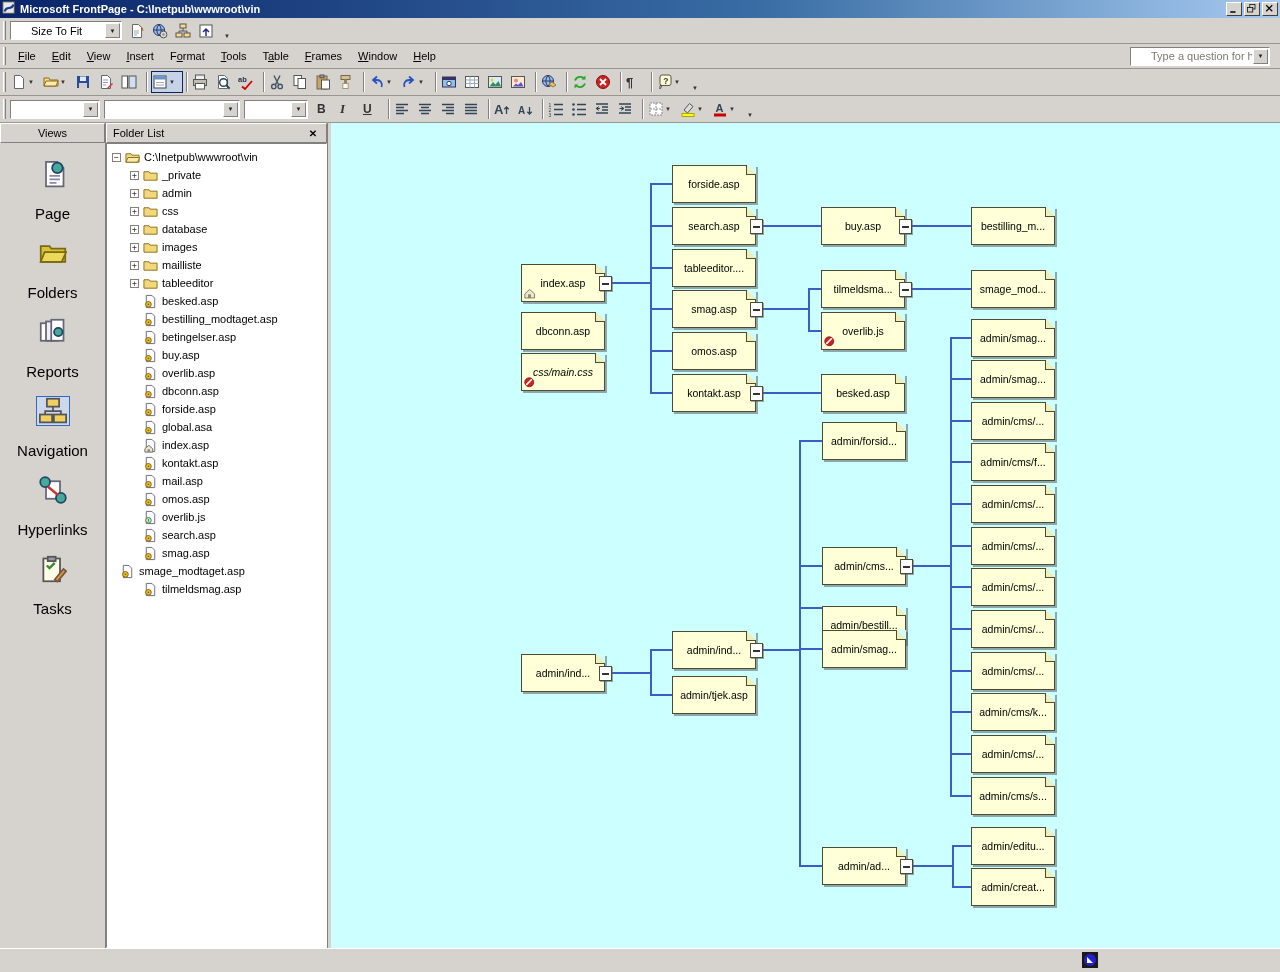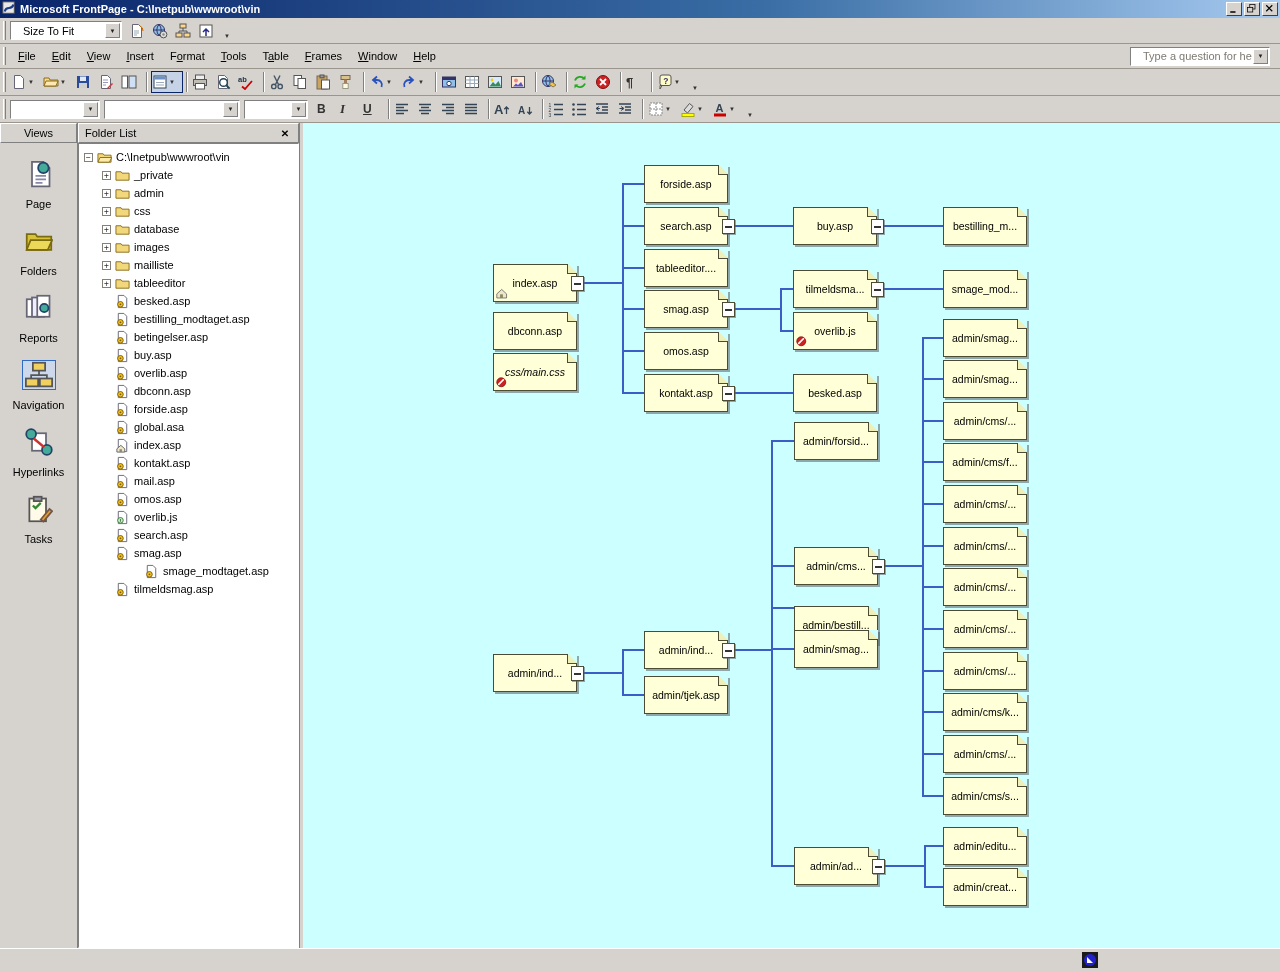--- a/index.html
+++ b/index.html
@@ -15,42 +15,42 @@
   .winbtn { width:16px; height:14px; background:#d6d3ce; border:1px solid; border-color:#fff #404040 #404040 #fff; display:flex; align-items:center; justify-content:center; font-size:9px; font-weight:bold; }
 
   
   .tbrow { display:flex; align-items:center; background:#d6d3ce; border-bottom:1px solid #9a968e; padding:1px 2px; flex:0 0 auto; }
   .navtb { height:26px; }
   .menubar { height:25px; }
   .stdtb { height:27px; }
   .fmttb { height:27px; }
   .grip { width:3px; height:80%; border-left:1px solid #fff; border-right:1px solid #808080; margin:0 4px 0 1px; flex:0 0 auto; }
   .combo { background:#fff; border:1px solid; border-color:#808080 #fff #fff #808080; height:19px; display:flex; align-items:center; font-size:11px; }
-  .combo .cval { flex:1; padding:0 12px; white-space:nowrap; overflow:hidden; }
+  .combo .cval { flex:1; padding:0 20px; white-space:nowrap; overflow:hidden; }
   .combo .carr { width:15px; height:15px; margin:1px; background:#d6d3ce; border:1px solid; border-color:#fff #808080 #808080 #fff; display:flex; align-items:center; justify-content:center; font-size:6px; color:#222; }
   .tbtn { width:23px; height:22px; display:flex; align-items:center; justify-content:flex-start; position:relative; border:1px solid transparent; flex:0 0 auto; }
   .tbtn.dd { width:32px; }
   .tbtn .ddarr { font-size:6px; color:#333; margin-left:1px; }
   .tbtn.active { border-color:#08246b; background:#c6d3e7; }
   .tbsep { width:2px; height:20px; border-left:1px solid #808080; border-right:1px solid #fff; margin:0 3px; flex:0 0 auto; }
   .tbglyph { font-size:11px; font-weight:bold; color:#333; }
   .menu-item { padding:4px 8px; font-size:11px; white-space:nowrap; }
   .helpcombo { margin-left:auto; margin-right:8px; width:140px; }
   .helpcombo .cval { color:#7e7a72; }
   .tboverflow { font-size:6px; color:#333; padding:0 4px; align-self:flex-end; margin-bottom:3px; }
 
   
   .content { flex:1; display:flex; min-height:0; }
-  .views { width:78px; background:#d6d3ce; border-right:1px solid #808080; display:flex; flex-direction:column; flex:0 0 auto; }
+  .views { width:106px; background:#d6d3ce; border-right:1px solid #808080; display:flex; flex-direction:column; flex:0 0 auto; }
   .panelhdr { height:20px; background:#d6d3ce; border:1px solid; border-color:#fff #808080 #808080 #fff; display:flex; align-items:center; padding:0 6px; font-size:11px; flex:0 0 auto; }
   .views .panelhdr { justify-content:center; }
   .viewitem { display:flex; flex-direction:column; align-items:center; margin-top:16px; }
   .viewitem .vicon { width:34px; height:30px; display:flex; align-items:center; justify-content:center; border:1px solid transparent; }
   .viewitem.selected .vicon { border:1px solid #316ac5; background:#cdd8ea; }
-  .viewitem .vlabel { margin-top:9px; font-size:11px; }
+  .viewitem .vlabel { margin-top:16px; font-size:15px; }
 
   .folderpanel { width:222px; background:#fff; border-right:1px solid #808080; display:flex; flex-direction:column; flex:0 0 auto; }
   .folderpanel .panelhdr { justify-content:space-between; }
   .closex { width:14px; height:14px; display:flex; align-items:center; justify-content:center; font-size:10px; font-weight:bold; }
   .treebody { flex:1; background:#fff; border:1px solid; border-color:#808080 #fff #fff #808080; overflow:hidden; padding-top:4px; }
   .trow { height:18px; display:flex; align-items:center; white-space:nowrap; font-size:11px; }
   .pmbox { width:9px; height:9px; border:1px solid #848078; background:#fff; display:flex; align-items:center; justify-content:center; font-size:8px; line-height:7px; color:#333; margin-right:4px; flex:0 0 auto; font-family:"DejaVu Sans Mono",monospace; }
   .ticon { margin-right:4px; flex:0 0 auto; display:flex; }
 
   .divider { width:3px; background:#d6d3ce; flex:0 0 auto; }
@@ -760,21 +760,21 @@
             <span style="width: 13px; display: inline-block;"></span>
             <span class="ticon">
               <svg width="15" height="15" viewBox="0 0 16 16">
                 <path d="M3.5 1.5h6l3 3v10h-9z" fill="#fff" stroke="#667"></path>
                 <circle cx="5.8" cy="11" r="3" fill="#f5c518" stroke="#7a5a10"></circle>
                 <circle cx="5.8" cy="11" r="1" fill="#7a5a10"></circle>
               </svg>
             </span>
             <span>smag.asp</span>
           </div>
-          <div class="trow" style="padding-left: 23px; justify-content: center;">
+          <div class="trow" style="">
             <span style="width: 13px; display: inline-block;"></span>
             <span class="ticon">
               <svg width="15" height="15" viewBox="0 0 16 16">
                 <path d="M3.5 1.5h6l3 3v10h-9z" fill="#fff" stroke="#667"></path>
                 <circle cx="5.8" cy="11" r="3" fill="#f5c518" stroke="#7a5a10"></circle>
                 <circle cx="5.8" cy="11" r="1" fill="#7a5a10"></circle>
               </svg>
             </span>
             <span>smage_modtaget.asp</span>
           </div>

